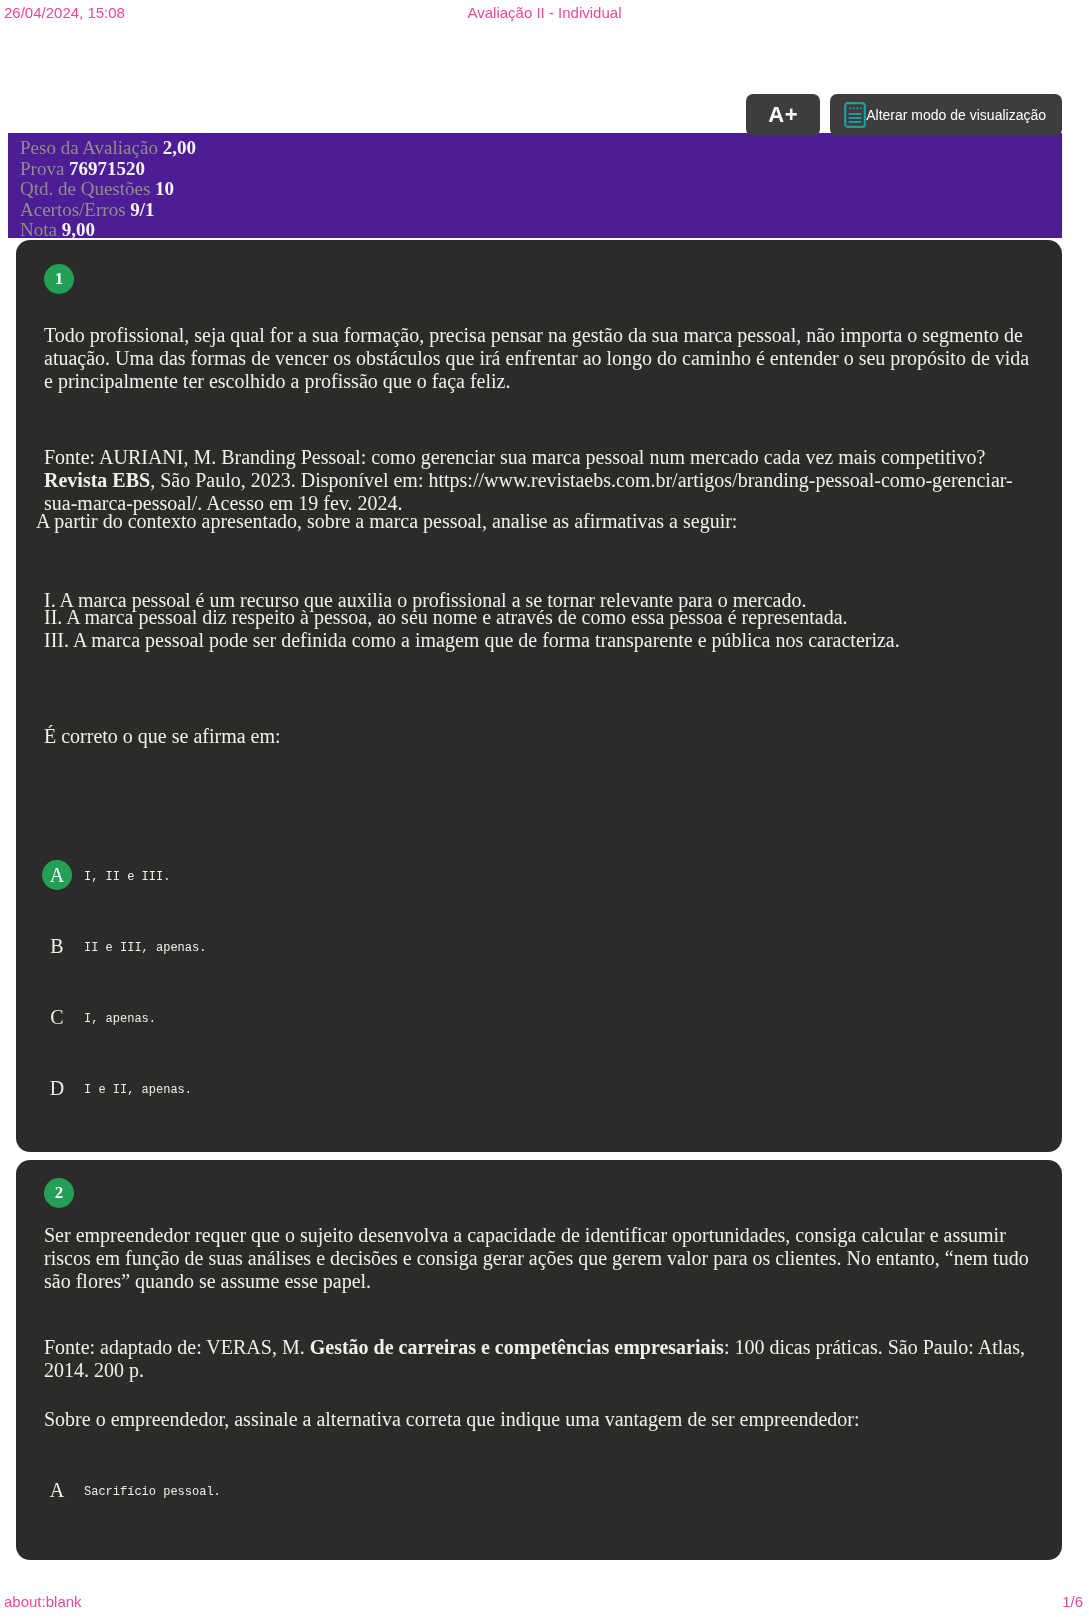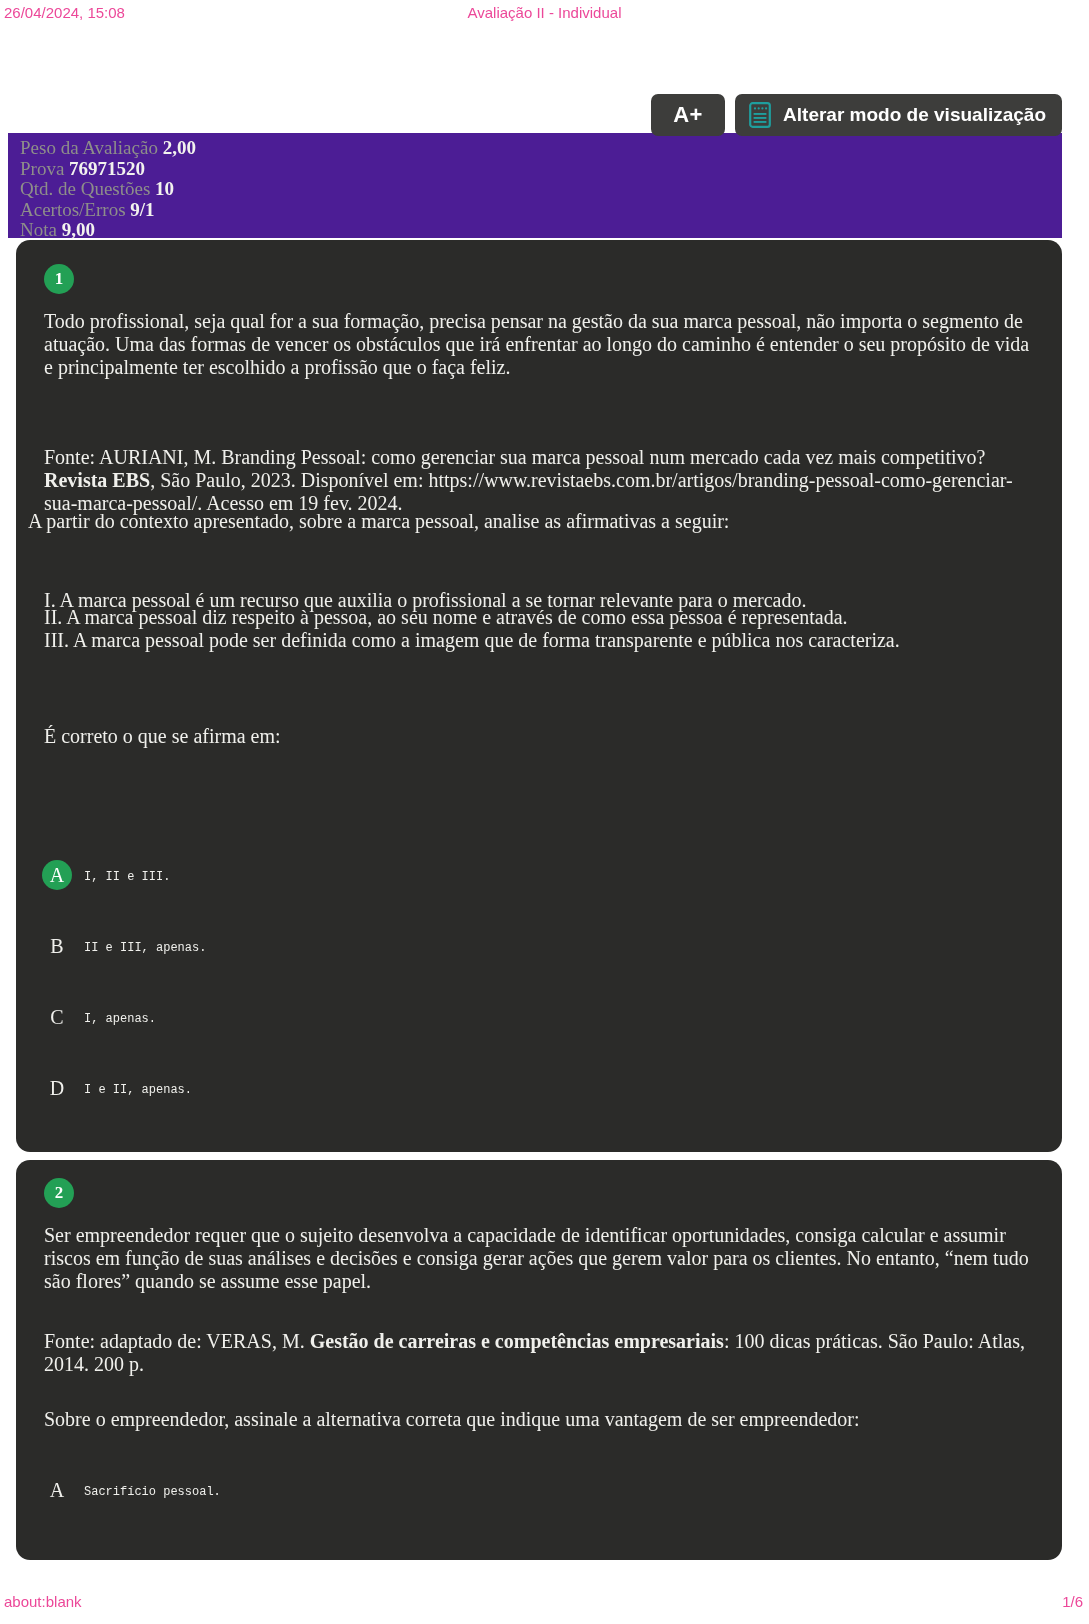--- a/index.html
+++ b/index.html
@@ -72,23 +72,21 @@
   .btn-aplus {
     width: 74px;
     height: 42px;
     font-size: 22px;
     font-weight: bold;
     letter-spacing: 0.5px;
   }
   .btn-mode {
     height: 42px;
     padding: 0 16px 0 14px;
-    gap: 12px;
-    font-size: 19px;
-    font-weight: bold;
+    font-size: 14px;
   }
   .doc-icon {
     width: 22px;
     height: 26px;
     display: block;
   }
 
   
   .meta-strip {
     position: absolute;
@@ -226,27 +224,27 @@
   </div>
   <div class="meta-line">
     <span>Nota</span>
     <span class="meta-value">9,00</span>
   </div>
 </div>
 
 <div class="card" id="card-q1">
   <div class="q-badge" style="top:24px; left:28px;">1</div>
 
-  <div class="q-text" style="top:70px; left:28px; width:990px;">Todo profissional, seja qual for a sua formação, precisa pensar na gestão da sua marca pessoal, não importa o segmento de atuação. Uma das formas de vencer os obstáculos que irá enfrentar ao longo do caminho é entender o seu propósito de vida e principalmente ter escolhido a profissão que o faça feliz.</div>
+  <div class="q-text" style="top:84px; left:28px; width:990px;">Todo profissional, seja qual for a sua formação, precisa pensar na gestão da sua marca pessoal, não importa o segmento de atuação. Uma das formas de vencer os obstáculos que irá enfrentar ao longo do caminho é entender o seu propósito de vida e principalmente ter escolhido a profissão que o faça feliz.</div>
 
   <div class="q-text" style="top:206px; left:28px; width:990px;">
     <span>Fonte: AURIANI, M. Branding Pessoal: como gerenciar sua marca pessoal num mercado cada vez mais competitivo? </span><b>Revista EBS</b><span>, São Paulo, 2023. Disponível em: https://www.revistaebs.com.br/artigos/branding-pessoal-como-gerenciar-sua-marca-pessoal/. Acesso em 19 fev. 2024.</span>
   </div>
 
-  <div class="q-text" style="top:270px; left:12px; width:990px;">A partir do contexto apresentado, sobre a marca pessoal, analise as afirmativas a seguir:</div>
+  <div class="q-text" style="top:270px; left:20px; width:990px;">A partir do contexto apresentado, sobre a marca pessoal, analise as afirmativas a seguir:</div>
 
   <div class="q-text" style="top:343px; left:28px; width:990px;margin-top:6px;">I. A marca pessoal é um recurso que auxilia o profissional a se tornar relevante para o mercado.</div>
   <div class="q-text" style="top:366px; left:28px; width:990px;">II. A marca pessoal diz respeito à pessoa, ao seu nome e através de como essa pessoa é representada.</div>
   <div class="q-text" style="top:389px; left:28px; width:990px;">III. A marca pessoal pode ser definida como a imagem que de forma transparente e pública nos caracteriza.</div>
 
   <div class="q-text" style="top:485px; left:28px; width:990px;">É correto o que se afirma em:</div>
 
   <div class="alt" style="top:620px; left:26px;">
     <span class="alt-letter selected">A</span>
     <span class="alt-label">I, II e III.</span>
@@ -263,21 +261,21 @@
     <span class="alt-letter">D</span>
     <span class="alt-label">I e II, apenas.</span>
   </div>
 </div>
 
 <div class="card" id="card-q2">
   <div class="q-badge" style="top:18px; left:28px;">2</div>
 
   <div class="q-text" style="top:64px; left:28px; width:990px;">Ser empreendedor requer que o  sujeito desenvolva a capacidade de identificar oportunidades, consiga calcular e assumir riscos em função de suas análises e decisões e consiga gerar ações que gerem valor para os clientes. No entanto, “nem tudo são flores” quando se assume esse papel.</div>
 
-  <div class="q-text" style="top:170px; left:28px; width:990px;">
+  <div class="q-text" style="top:176px; left:28px; width:990px;">
     <span>Fonte: adaptado de: VERAS, M. </span><b>Gestão de carreiras e competências empresariais</b><span>: 100 dicas práticas. São Paulo: Atlas, 2014. 200 p.</span>
   </div>
 
   <div class="q-text" style="top:248px; left:28px; width:990px;">Sobre o empreendedor, assinale a alternativa correta que indique uma vantagem de ser empreendedor:</div>
 
   <div class="alt" style="top:315px; left:26px;">
     <span class="alt-letter">A</span>
     <span class="alt-label">Sacrifício pessoal.</span>
   </div>
 </div>

